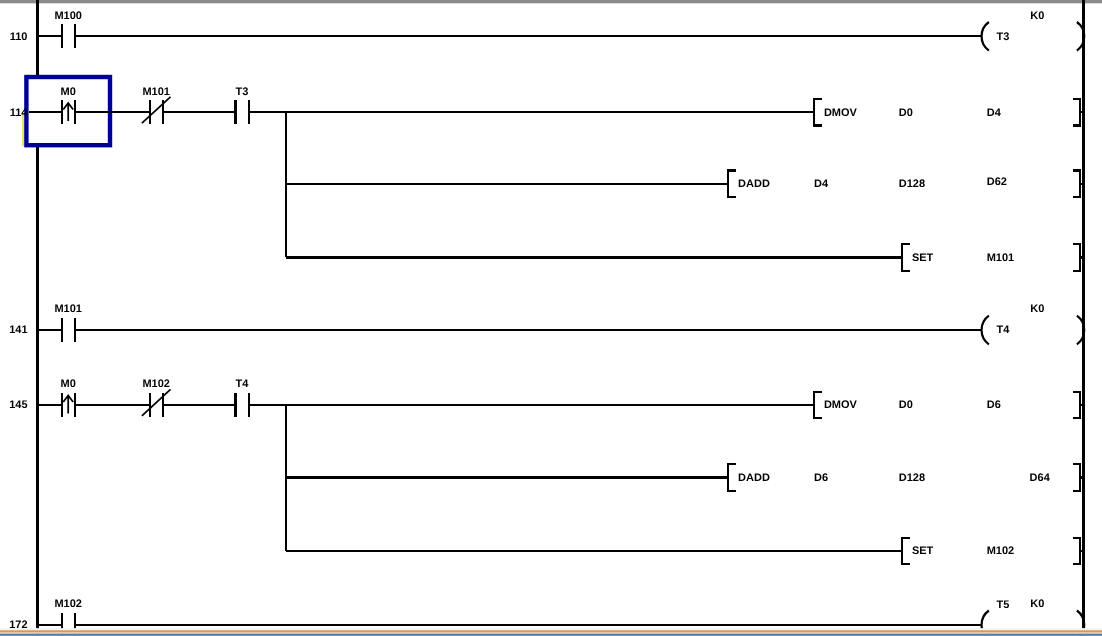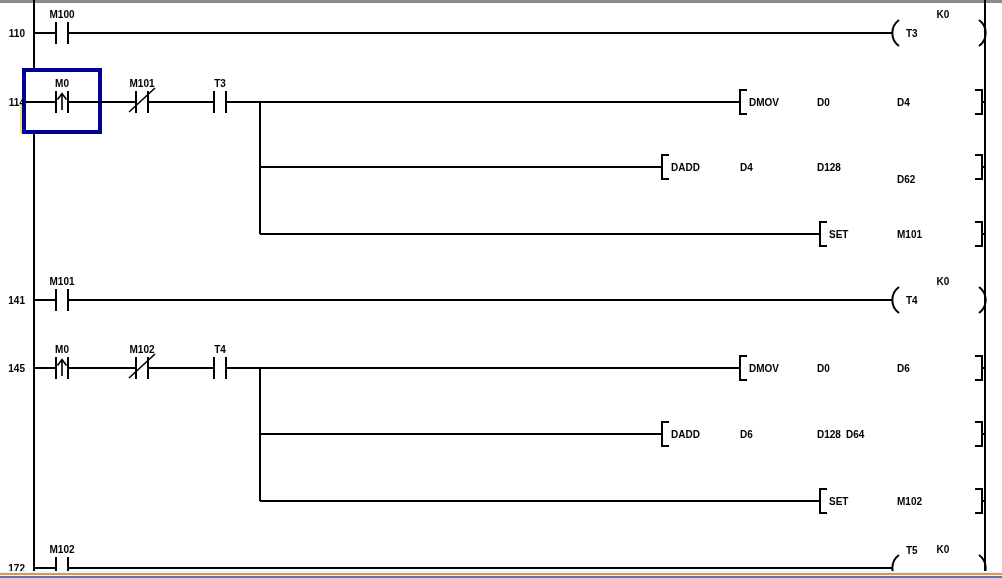--- a/index.html
+++ b/index.html
@@ -98,38 +98,38 @@
 
   <div class="txt clabel" style="left:26px;top:76px">M0</div>
   <div class="txt clabel" style="left:106px;top:76px">M101</div>
   <div class="txt clabel" style="left:184px;top:76px">T3</div>
   <div class="txt op" style="left:749px;top:95px">DMOV</div>
   <div class="txt op" style="left:817px;top:95px">D0</div>
   <div class="txt op" style="left:897px;top:95px">D4</div>
   <div class="txt op" style="left:671px;top:160px">DADD</div>
   <div class="txt op" style="left:740px;top:160px">D4</div>
   <div class="txt op" style="left:817px;top:160px">D128</div>
-  <div class="txt op" style="left:897px;top:172px">D62</div>
+  <div class="txt op" style="left:897px;top:158px">D62</div>
   <div class="txt op" style="left:829px;top:227px">SET</div>
   <div class="txt op" style="left:897px;top:227px">M101</div>
 
   <div class="txt clabel" style="left:26px;top:274px">M101</div>
   <div class="txt clabel" style="left:907px;top:274px">K0</div>
   <div class="txt op" style="left:906px;top:293px">T4</div>
 
   <div class="txt clabel" style="left:26px;top:342px">M0</div>
   <div class="txt clabel" style="left:106px;top:342px">M102</div>
   <div class="txt clabel" style="left:184px;top:342px">T4</div>
   <div class="txt op" style="left:749px;top:361px">DMOV</div>
   <div class="txt op" style="left:817px;top:361px">D0</div>
   <div class="txt op" style="left:897px;top:361px">D6</div>
   <div class="txt op" style="left:671px;top:427px">DADD</div>
   <div class="txt op" style="left:740px;top:427px">D6</div>
   <div class="txt op" style="left:817px;top:427px">D128</div>
-  <div class="txt op" style="left:846px;top:427px">D64</div>
+  <div class="txt op" style="left:936px;top:427px">D64</div>
   <div class="txt op" style="left:829px;top:494px">SET</div>
   <div class="txt op" style="left:897px;top:494px">M102</div>
 
   <div class="txt clabel" style="left:26px;top:542px">M102</div>
   <div class="txt clabel" style="left:907px;top:542px">K0</div>
   <div class="txt op" style="left:906px;top:543px">T5</div>
 
   <div class="bottom-border">
     <div class="tan"></div>
     <div class="blue"></div>

